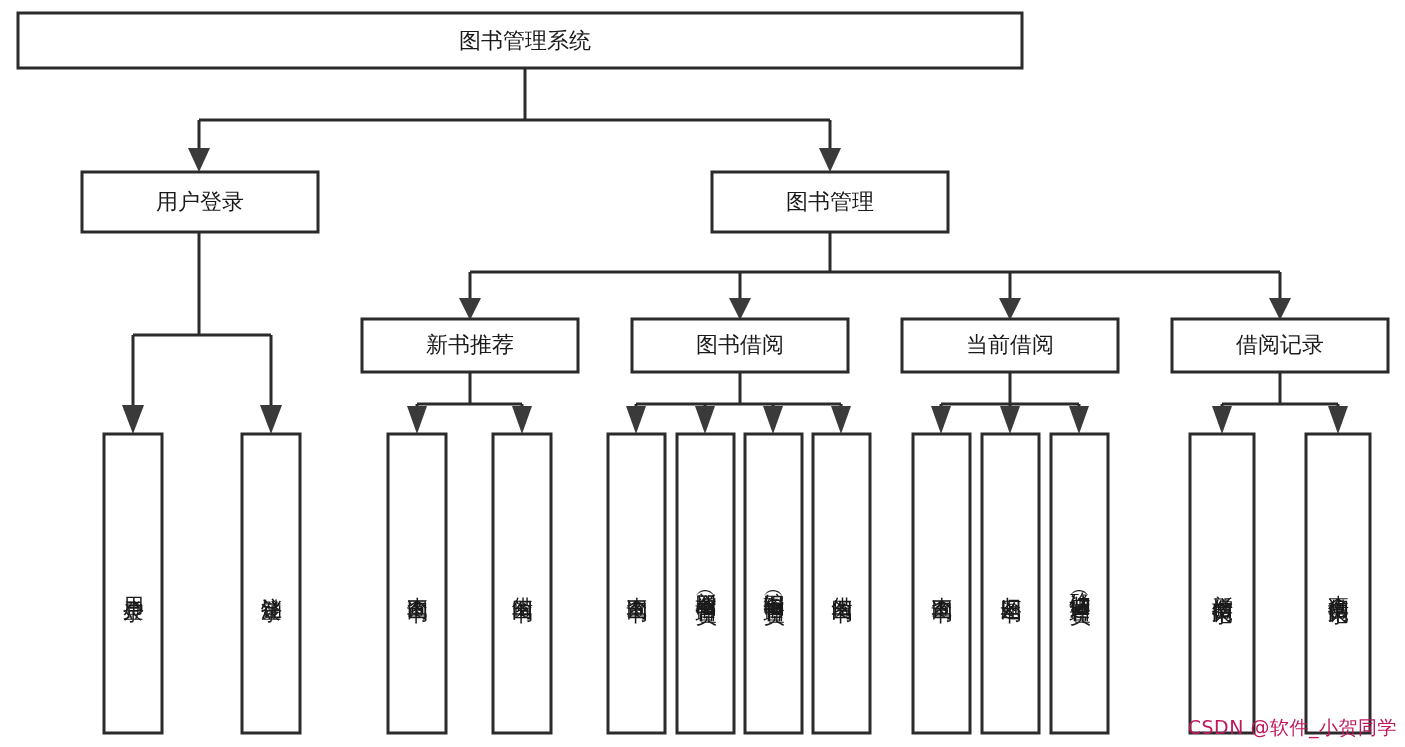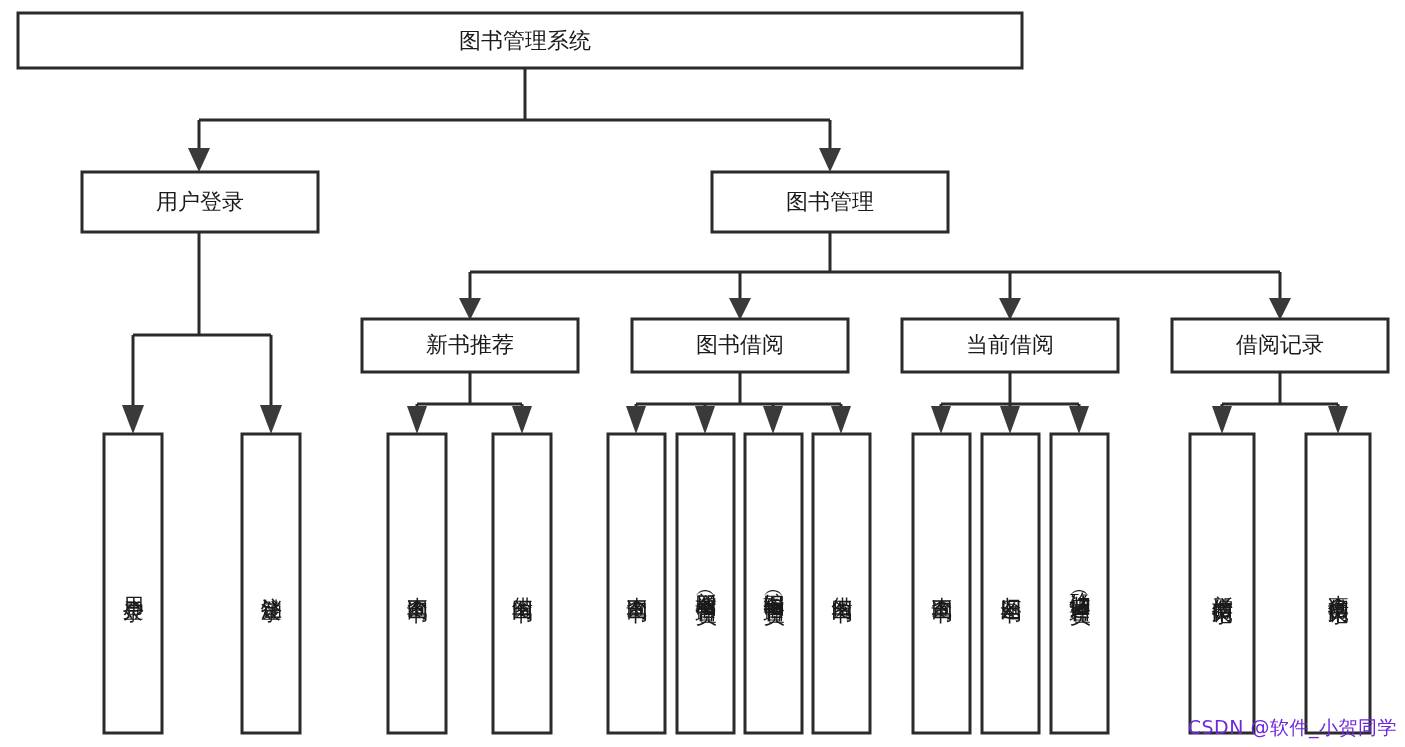--- a/index.html
+++ b/index.html
@@ -62,21 +62,21 @@
     justify-content: center;
     white-space: nowrap;
     pointer-events: none;
   }
   .watermark {
     position: absolute;
     right: 8px;
     bottom: 6px;
     font-family: "DejaVu Sans", "Liberation Sans", sans-serif;
     font-size: 19px;
-    color: #6d28d9;
+    color: #be185d;
     letter-spacing: 0.5px;
     white-space: nowrap;
   }
 </style>
 </head>
 <body>
 
 <div id="diagram-root">
 
   <svg class="diagram" viewBox="0 0 1405 747">

